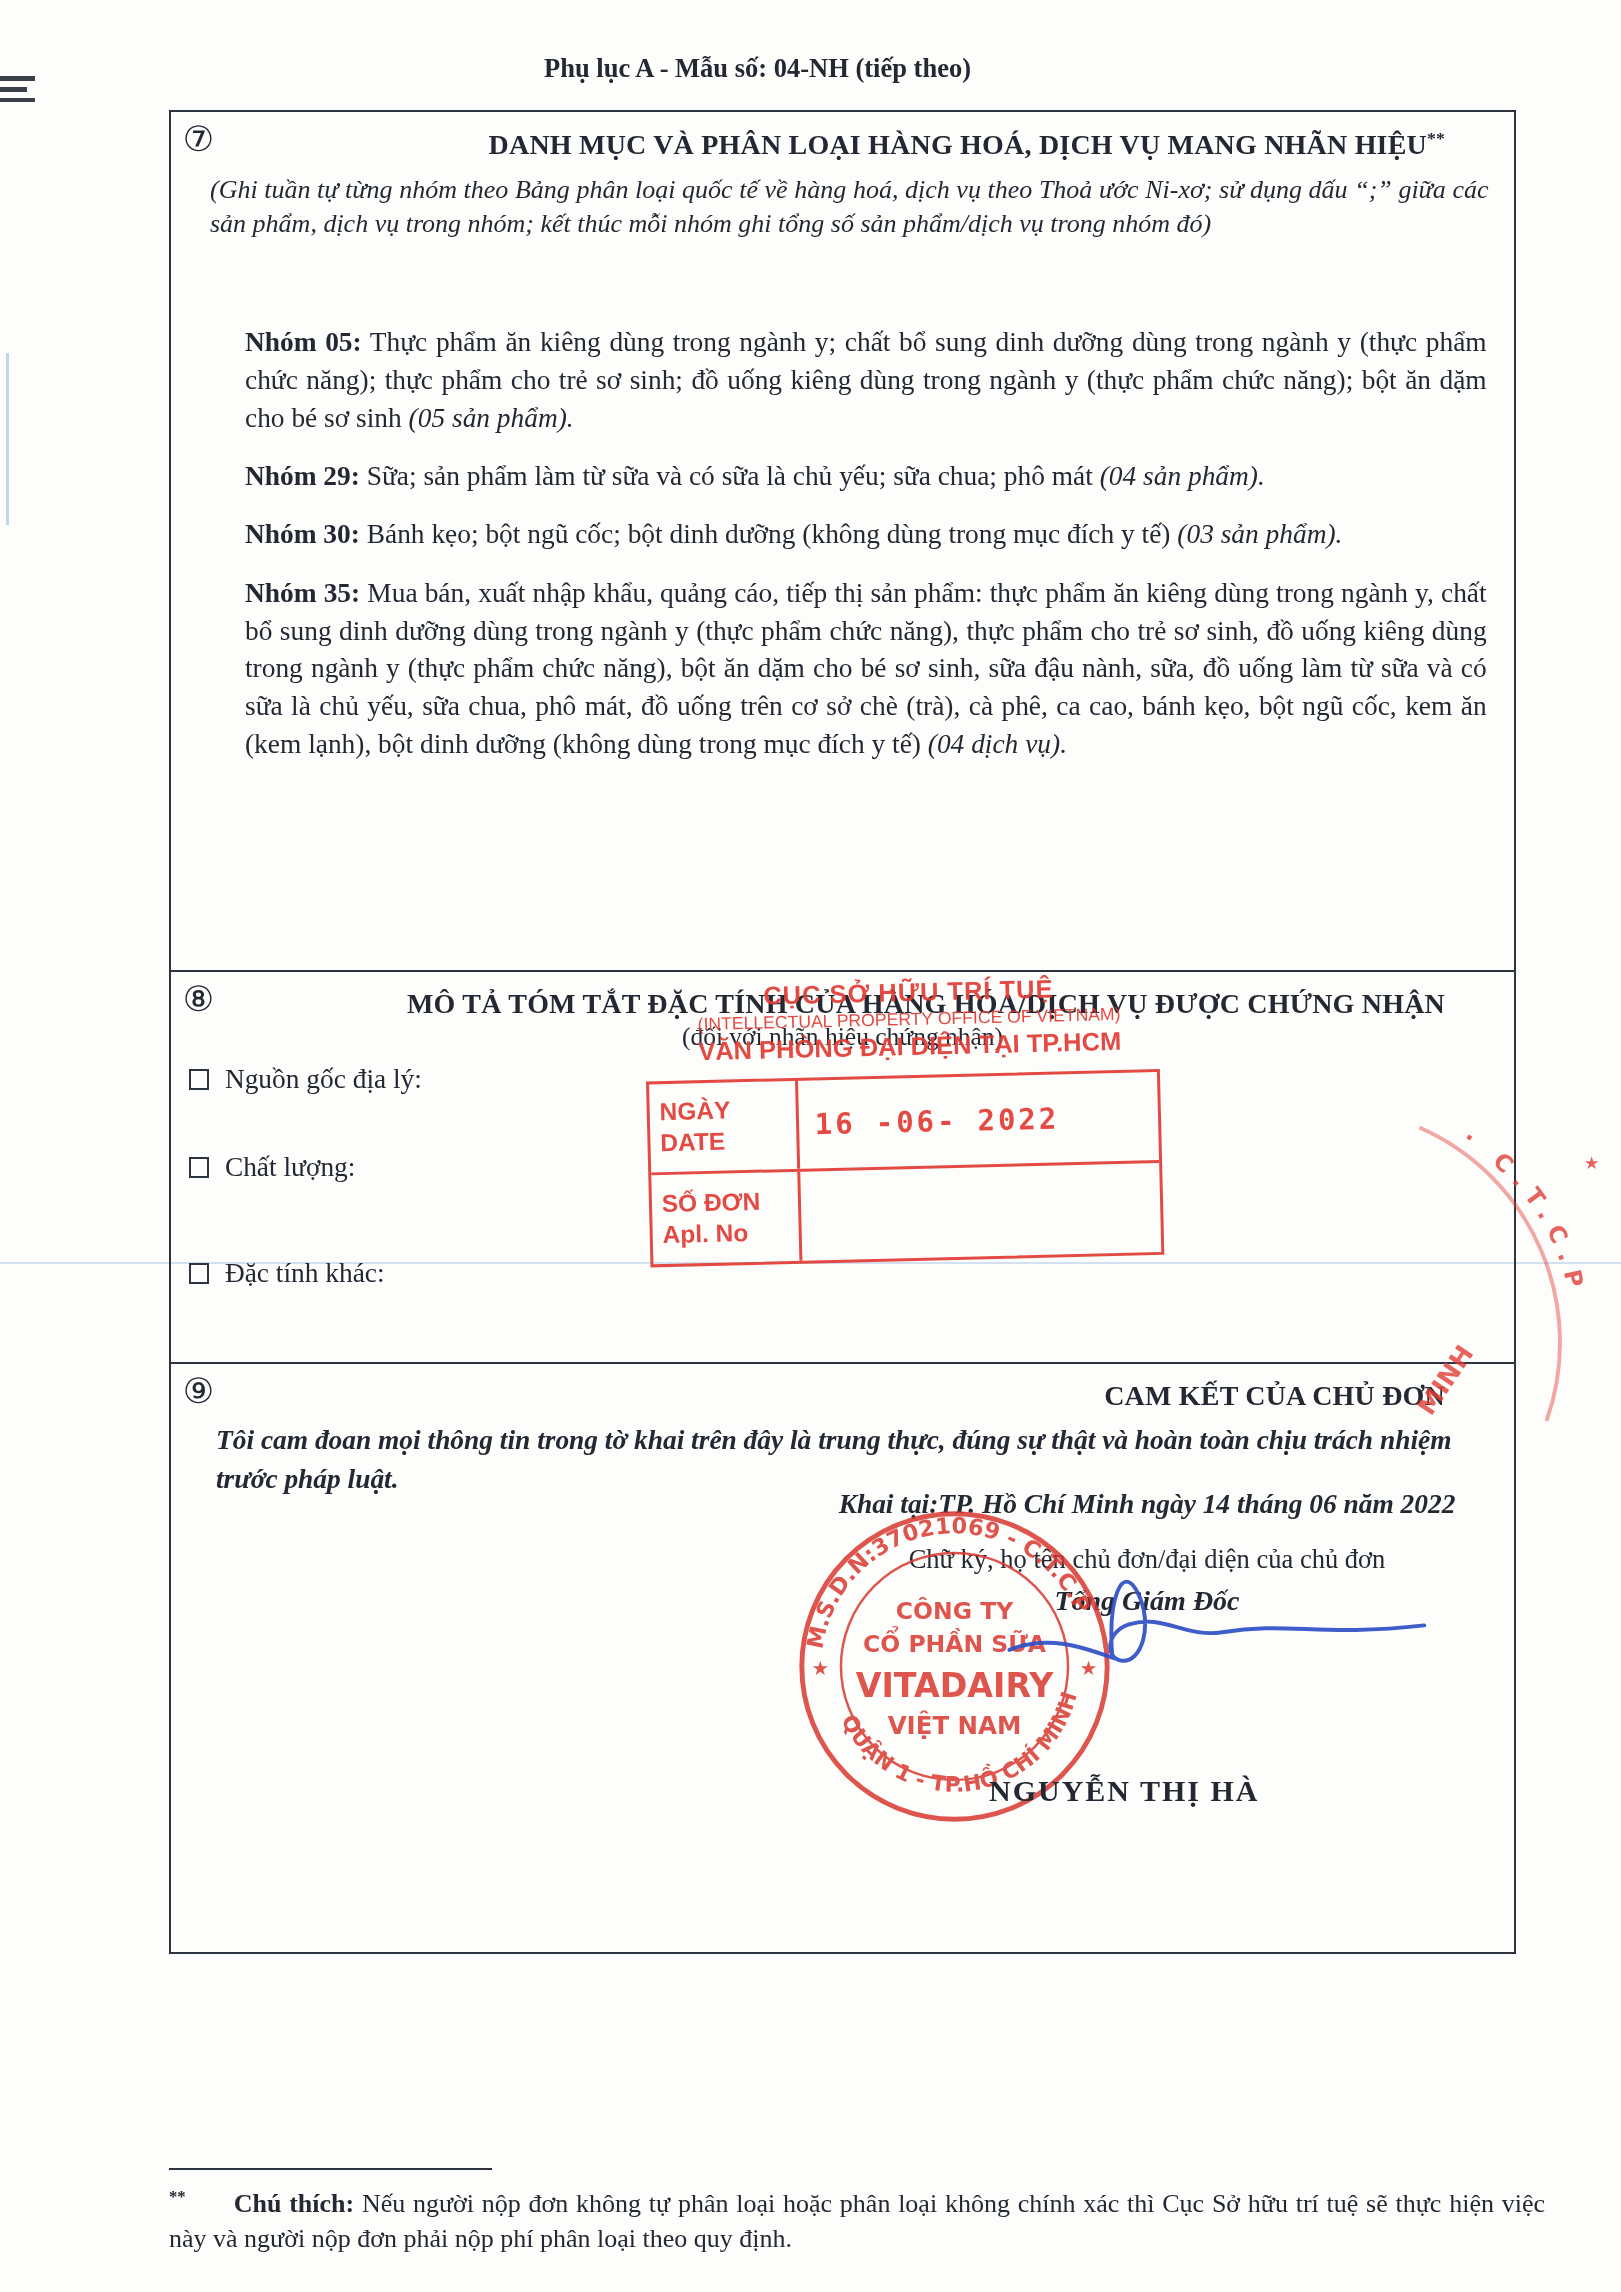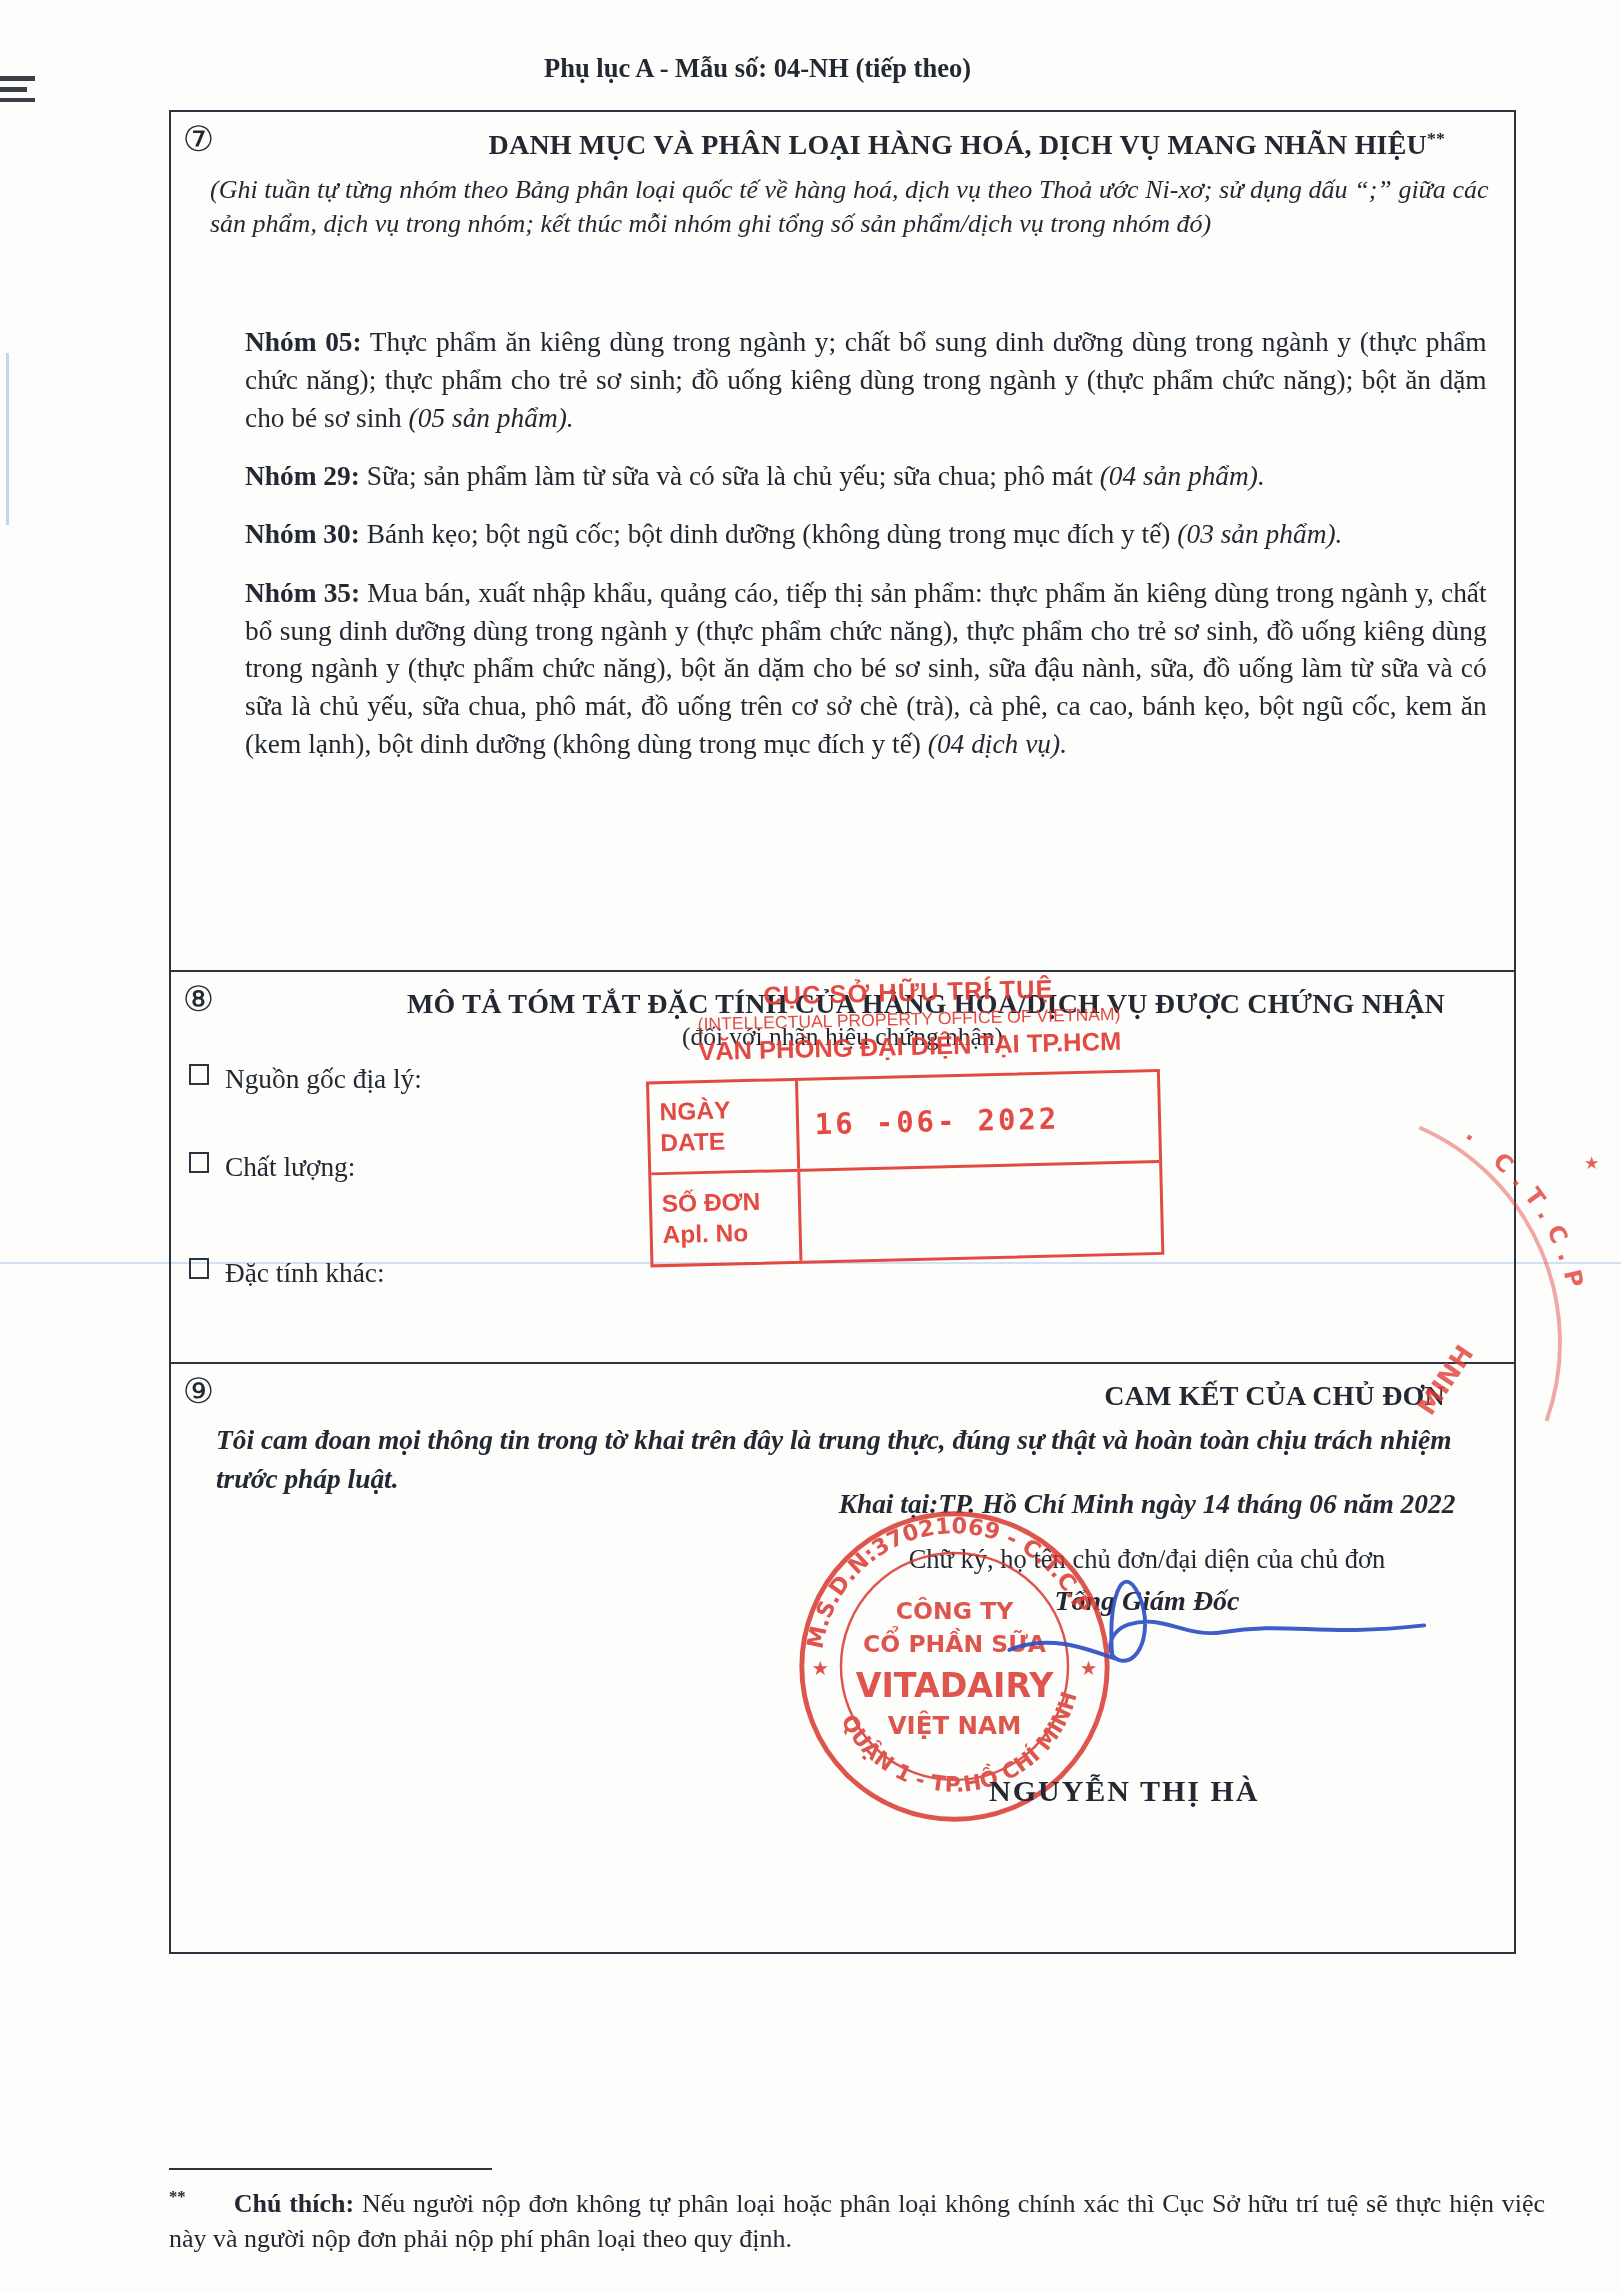--- a/index.html
+++ b/index.html
@@ -36,21 +36,21 @@
   .sec-title sup { font-size:17.6px; }
 
   .instruction { margin:11.8px 25.5px 0 39px; font-style:italic; font-size:26px; line-height:1.33; text-align:justify; }
 
   .groups { margin:82px 27.4px 0 74px; }
   .group { font-size:27.4px; line-height:1.38; margin-bottom:20.6px; text-align:justify; }
   .group .count { font-style:italic; }
 
   .subtitle { text-align:center; font-size:25.5px; margin-top:2px; }
 
-  .chk-row { position:absolute; left:17.6px; display:flex; }
+  .chk-row { position:absolute; left:17.6px; display:flex; align-items:center; }
   .chk-row.r1 { top:92px; } .chk-row.r2 { top:180px; } .chk-row.r3 { top:265px;margin-top:21px; }
   .chk-box { width:20.6px; height:20.6px; border:2px solid #2e3340; margin-right:15.7px; flex:none; }
   .chk-label { font-size:27.4px; }
 
   
   .office-stamp { position:absolute; left:476px; top:5.9px; width:529px; transform:rotate(-1.4deg);
                   color:#e23d36; font-family:"Liberation Sans", sans-serif; opacity:.93; }
   .os-line1 { font-size:25.5px; font-weight:bold; text-align:center; letter-spacing:1px; }
   .os-line2 { font-size:17.6px; text-align:center; margin-top:2px; }
   .os-line3 { font-size:25.5px; font-weight:bold; text-align:center; margin-top:2px; }

